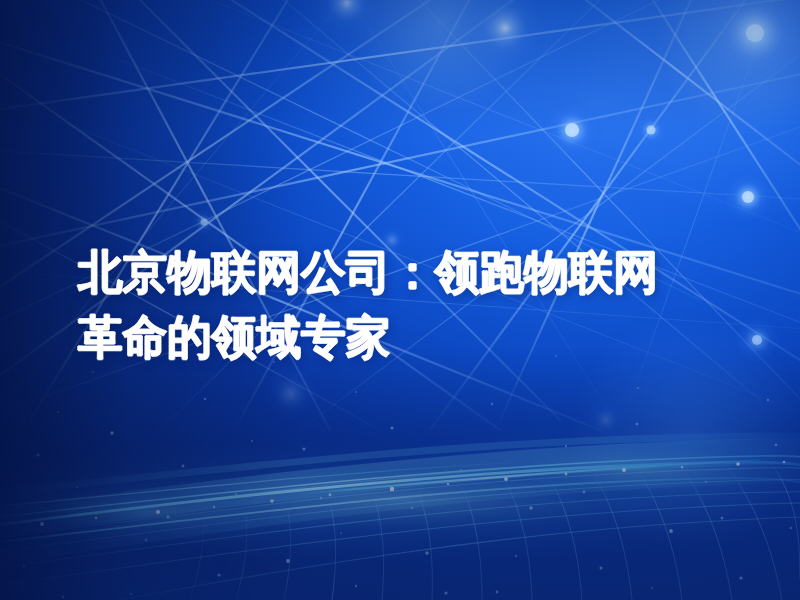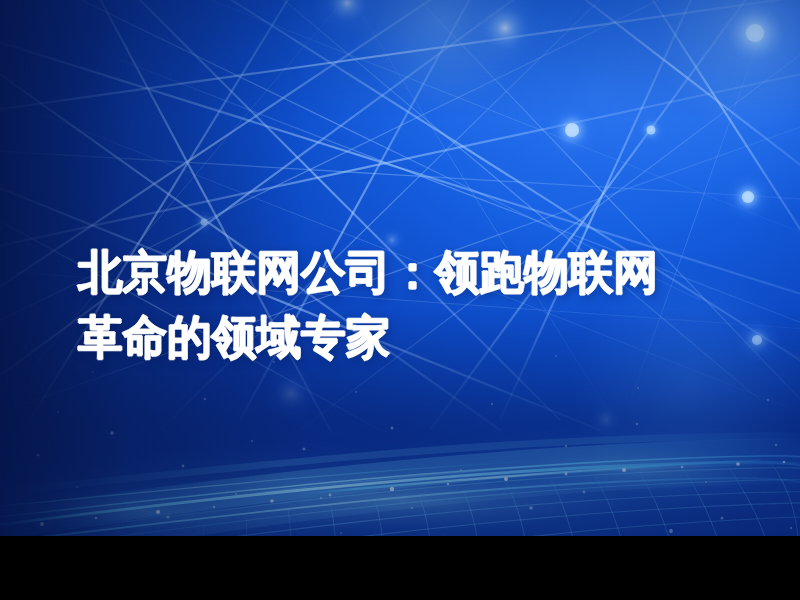--- a/index.html
+++ b/index.html
@@ -3,21 +3,21 @@
 <meta charset="utf-8">
 <style>
   html, body {
     margin: 0;
     padding: 0;
     background: #000;
   }
   #banner {
     position: relative;
     width: 800px;
-    height: 536px;
+    height: 600px;
     overflow: hidden;
     font-family: "Liberation Sans", "DejaVu Sans", sans-serif;
     background: #0369a1;
     user-select: none;
   }
 
   
   .layer { position: absolute; inset: 0; }
 
   #bg-base {

